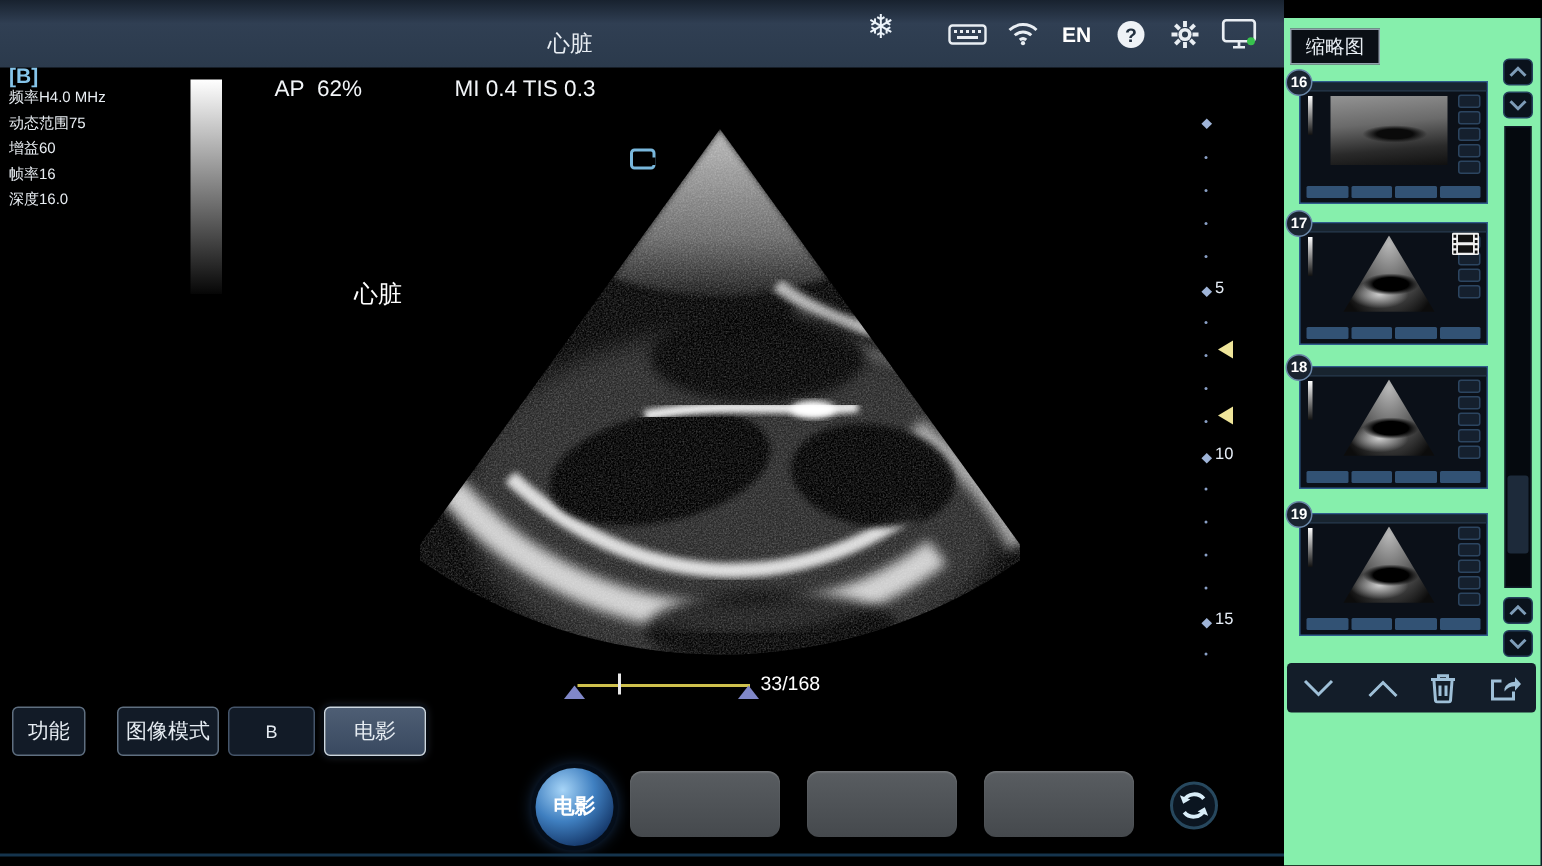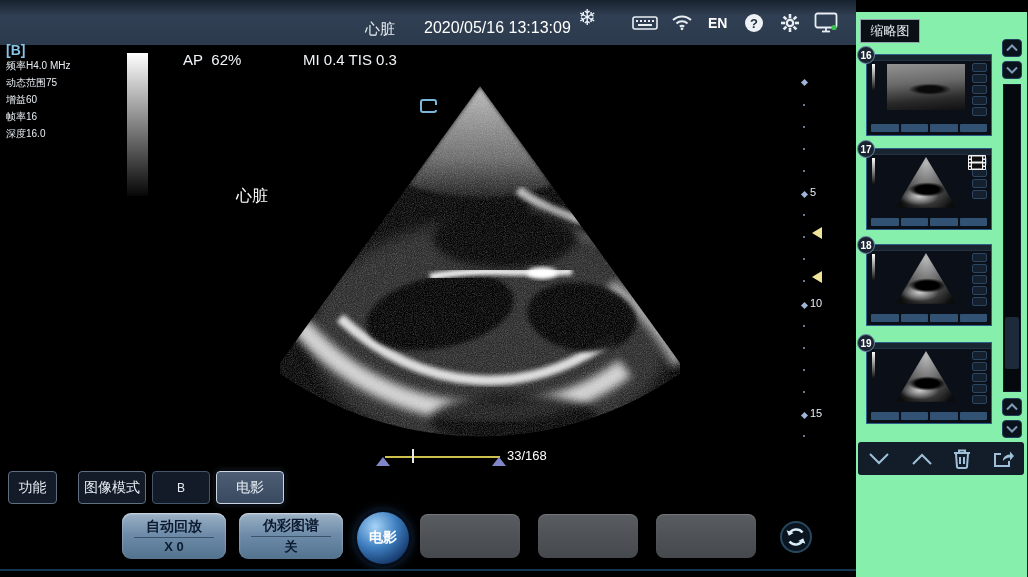--- a/index.html
+++ b/index.html
@@ -99,21 +99,20 @@
   .chev{stroke:#7e9cb8;stroke-width:2;fill:none;}
   .action-icon{stroke:#9fc0d8;stroke-width:2;fill:none;}
 </style>
 </head>
 <body>
 
 <div id="stage">
 
   <div class="topbar">
     <span class="topbar-text" style="left:365px;top:20px;">心脏</span>
-    <span class="topbar-text datetime" style="left:424px;top:19px;">2020/05/16 13:13:09</span>
 
     <span class="snowflake" style="left:578px;top:5px;">❄</span>
 
     <svg class="abs" style="left:632px;top:16px;" width="26" height="14" viewBox="0 0 26 14">
       <rect x="1" y="1" width="24" height="12" rx="2" fill="none" stroke="#e9eef3" stroke-width="1.6"></rect>
       <g fill="#e9eef3">
           <rect x="4" y="4" width="2" height="2"></rect>
           <rect x="8" y="4" width="2" height="2"></rect>
       <rect x="12" y="4" width="2" height="2"></rect>
           <rect x="16" y="4" width="2" height="2"></rect>
@@ -273,28 +272,20 @@
   <div class="tab" style="left:78px;width:68px;">
     <span>图像模式</span>
     </div>
   <div class="tab small-text" style="left:152px;width:58px;">
     <span>B</span>
     </div>
   <div class="tab selected" style="left:216px;width:68px;">
     <span>电影</span>
     </div>
 
-  <div class="soft" style="left:122px;width:104px;">
-    <span class="l1 divided">自动回放</span>
-    <span class="l2">X 0</span>
-  </div>
-  <div class="soft" style="left:239px;width:104px;">
-    <span class="l1 divided">伪彩图谱</span>
-    <span class="l2">关</span>
-  </div>
 
   <div class="cine-knob">
     <span>电影</span>
   </div>
 
   <div class="ghost-btn" style="left:420px;"></div>
   <div class="ghost-btn" style="left:538px;"></div>
   <div class="ghost-btn" style="left:656px;"></div>
 
   <svg class="abs" style="left:779px;top:520px;" width="34" height="34" viewBox="0 0 34 34">

